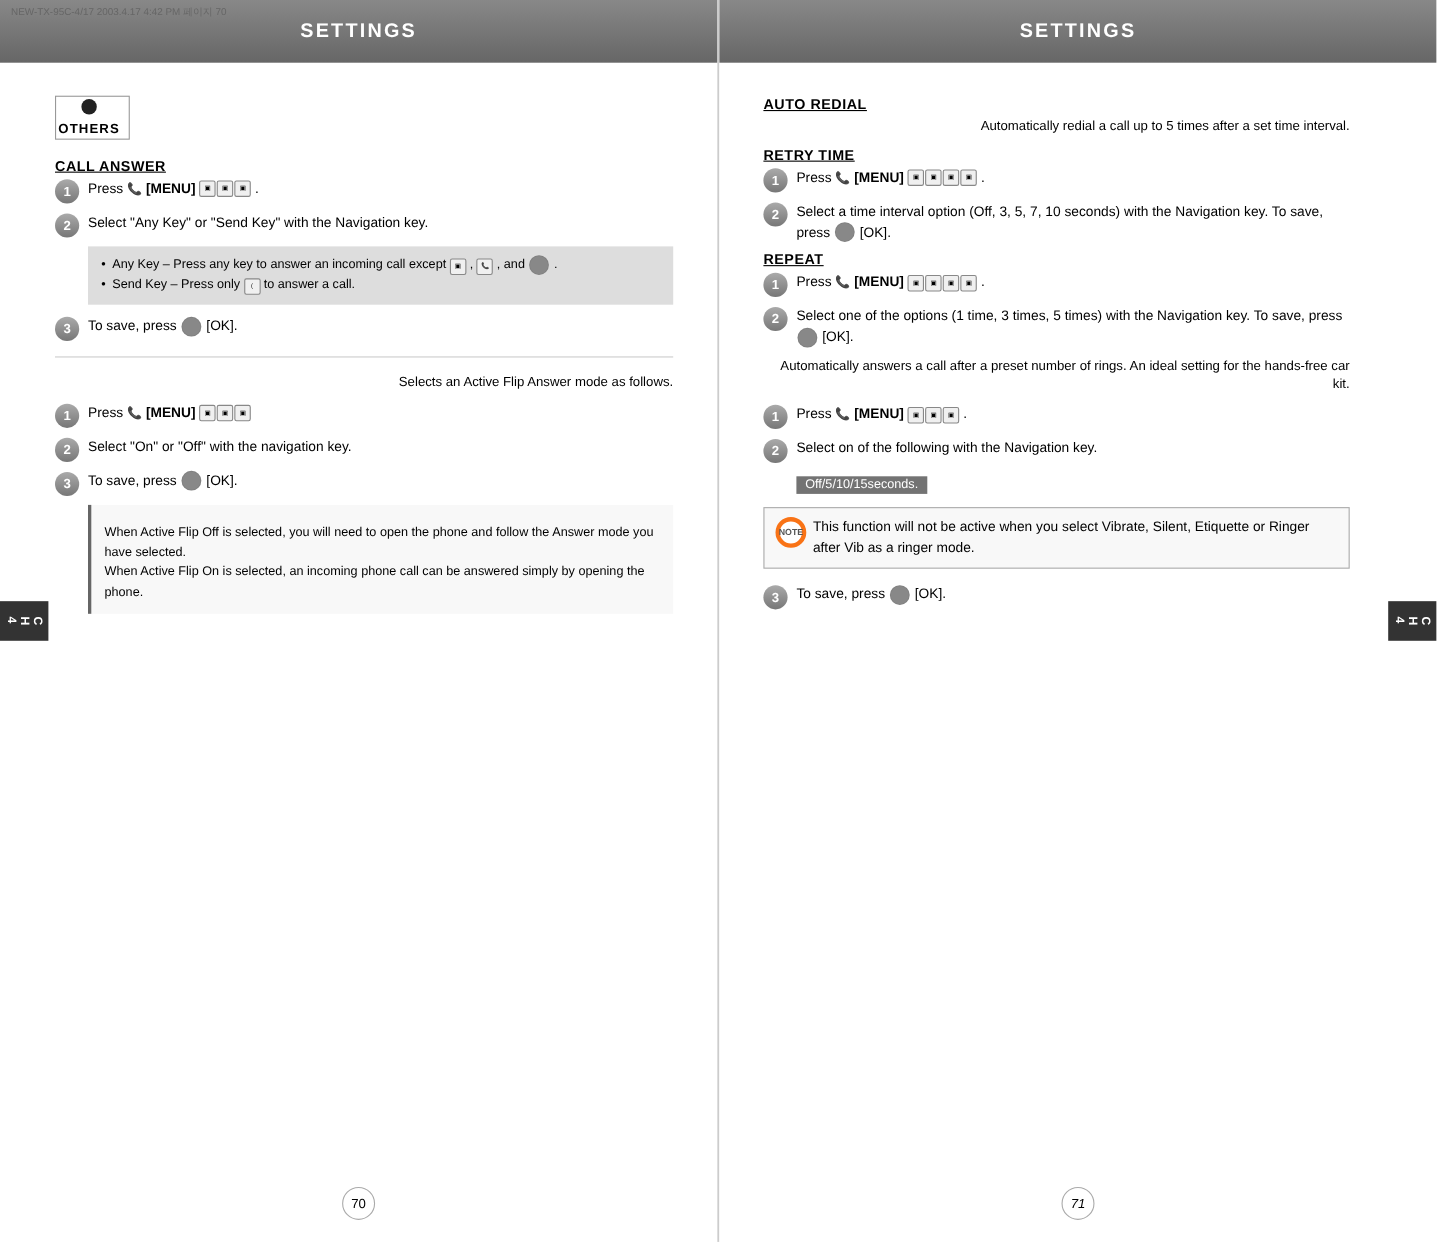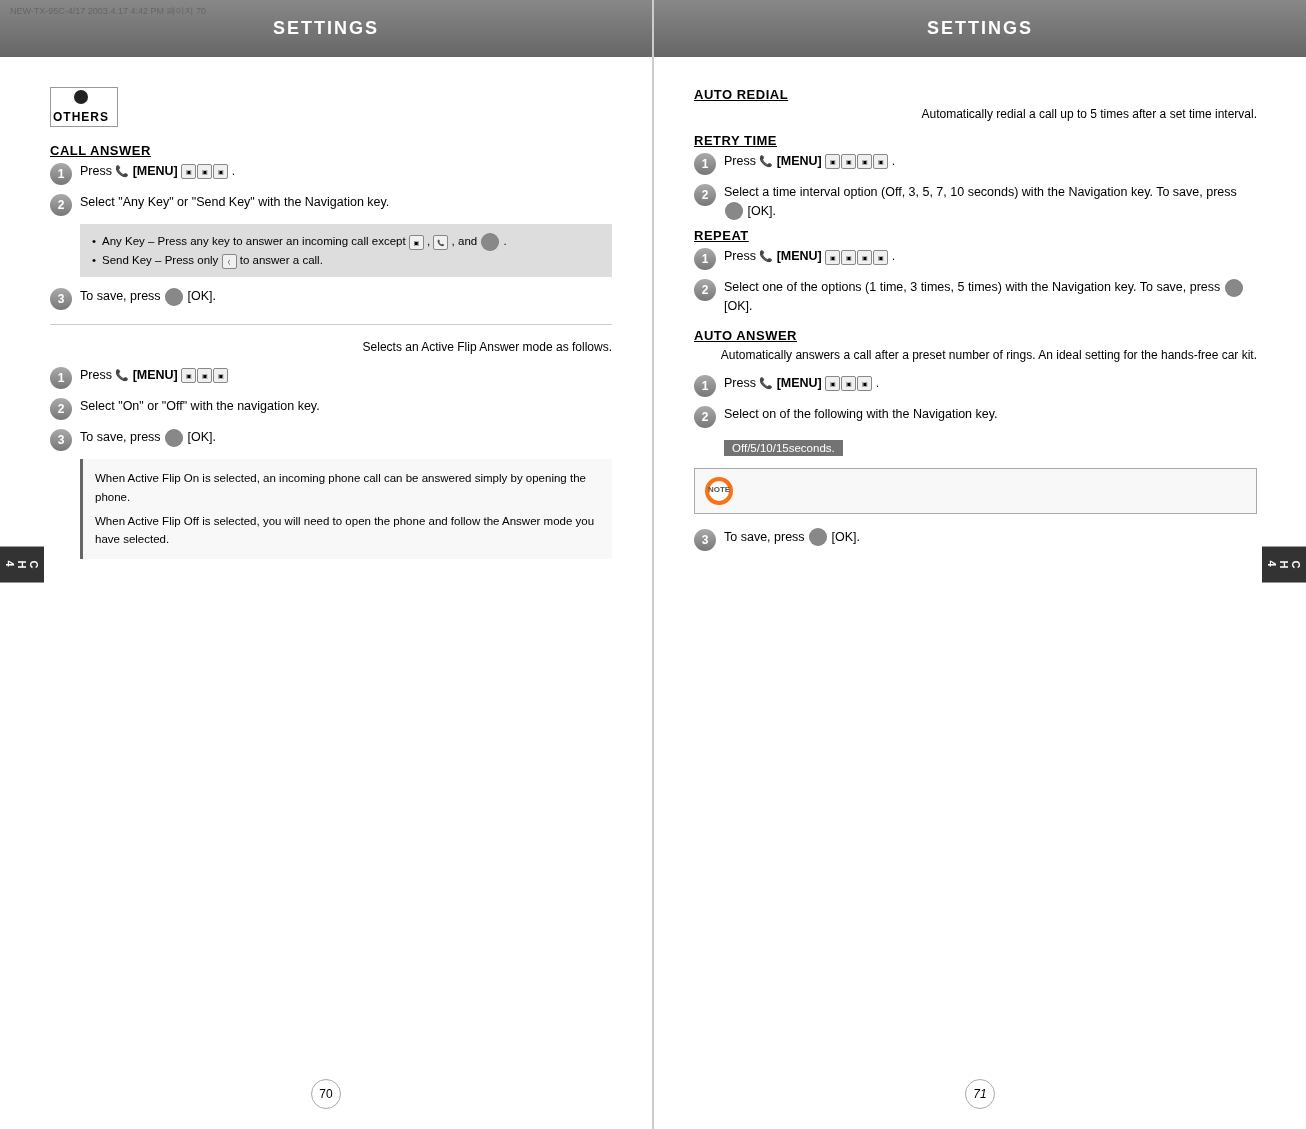--- a/index.html
+++ b/index.html
@@ -37,21 +37,21 @@
       letter-spacing: 2px;
       padding: 18px 12px;
       margin-bottom: 20px;
     }
 
     .page-content {
       padding: 10px 40px 20px 50px;
     }
 
     .right-page .page-content {
-      padding: 10px 49px 20px 40px;
+      padding: 10px 79px 20px 40px;
     }
 
     
     .section-tag {
       display: flex;
       align-items: center;
       gap: 6px;
       border: 1.5px solid #999;
       display: inline-flex;
       padding: 2px 8px 2px 2px;
@@ -375,22 +375,22 @@
       
       <div class="step-row">
         <div class="step-circle">3</div>
         <div class="step-text">
           To save, press <span class="ok-icon"></span> [OK].
         </div>
       </div>
 
       
       <div class="info-box">
+        <div style="margin-top:6px;">When Active Flip Off is selected, you will need to open the phone and follow the Answer mode you have selected.</div>
         <div>When Active Flip On is selected, an incoming phone call can be answered simply by opening the phone.</div>
-        <div style="margin-top:6px;">When Active Flip Off is selected, you will need to open the phone and follow the Answer mode you have selected.</div>
       </div>
 
     </div>
 
     <div class="side-tab side-tab-left">
       <span>C</span><br>
       <span>H</span><br>
       <span>4</span>
     </div>
 
@@ -451,21 +451,20 @@
         </div>
       </div>
 
       
       <div class="step-row">
         <div class="step-circle">2</div>
         <div class="step-text">Select one of the options (1 time, 3 times, 5 times) with the Navigation key. To save, press <span class="ok-icon"></span> [OK].</div>
       </div>
 
       
-      <div class="subsection-title" style="margin-top:12px;">AUTO ANSWER</div>
       <div class="subsection-desc">Automatically answers a call after a preset number of rings. An ideal setting for the hands-free car kit.</div>
 
       
       <div class="step-row">
         <div class="step-circle">1</div>
         <div class="step-text">
           Press <span class="phone-icon-small">📞</span>
           <strong>[MENU]</strong>
           <span class="inline-menu-icons">
             <span class="small-box-icon">▣</span>
@@ -480,20 +479,21 @@
         <div class="step-circle">2</div>
         <div class="step-text">Select on of the following with the Navigation key.</div>
       </div>
 
       
       <div class="highlight-option">Off/5/10/15seconds.</div>
 
       
       <div class="note-box" style="margin-top:8px;">
         <div class="note-icon-circle">NOTE</div>
+        <div class="step-text">This function will not be active when you select Vibrate, Silent, Etiquette or Ringer after Vib as a ringer mode.</div>
       </div>
 
       
       <div class="step-row">
         <div class="step-circle">3</div>
         <div class="step-text">
           To save, press <span class="ok-icon"></span> [OK].
         </div>
       </div>
 

